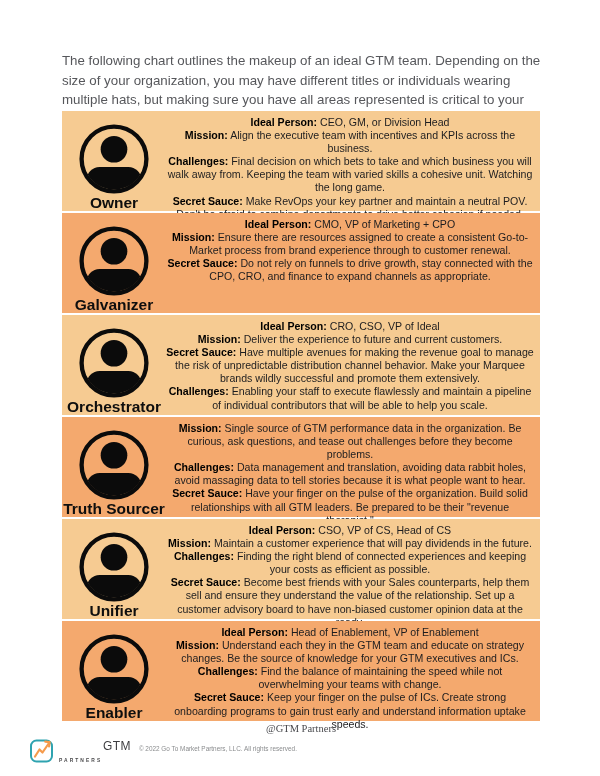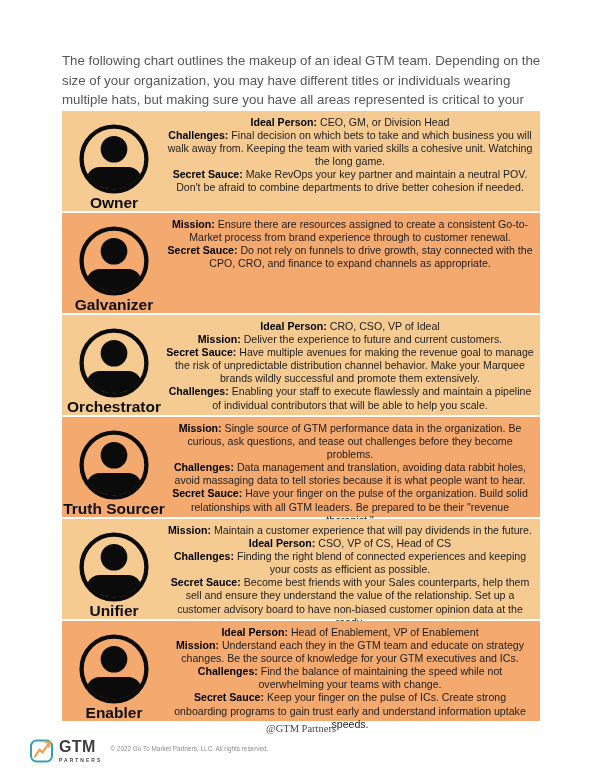--- a/index.html
+++ b/index.html
@@ -33,21 +33,21 @@
     font-size:10.6px;line-height:13.1px;color:var(--text-dark,#1D1D1F);
   }
   .text-col p{margin:0;text-align:center;}
   .text-col b{color:#000;}
   .credit{
     position:absolute;left:62px;top:723px;width:478px;text-align:center;
     font-size:10.5px;color:#48494D;font-family:Liberation Serif, serif;
   }
   .footer{position:absolute;left:29px;top:736px;display:flex;align-items:flex-start;}
   .logo-text{display:flex;flex-direction:column;margin-left:3px;}
-  .logo-gtm{font-weight:bold;font-size:16px;line-height:21px;color:#3E3E41;letter-spacing:0.4px;}
+  .logo-gtm{font-weight:normal;font-size:12px;line-height:21px;color:#3E3E41;letter-spacing:0.4px;margin-left:44px;}
   .logo-sub{font-size:4.9px;letter-spacing:2.1px;color:#4A4A4C;font-weight:bold;margin-top:1px;}
   .copyright{font-size:6.4px;color:#8A8C8E;margin-left:8px;margin-top:9px;}
 </style>
 </head>
 <body>
 
 <div class="intro">The following chart outlines the makeup of an ideal GTM team. Depending on the size of your organization, you may have different titles or individuals wearing multiple hats, but making sure you have all areas represented is critical to your GTM success.</div>
 
 <div class="table">
 
@@ -62,20 +62,21 @@
         <circle cx="50" cy="50" r="45" fill="none" stroke="#0b0b0b" stroke-width="6"></circle>
         <g clip-path="url(#clip0)">
           <circle cx="50" cy="36.5" r="18.5" fill="#0b0b0b"></circle>
           <rect x="12" y="61" width="76" height="46" rx="18" fill="#0b0b0b"></rect>
         </g>
       </svg>
       <div class="role-label">Owner</div>
     </div>
     <div class="text-col">
       <p><b>Ideal Person:</b> <span>CEO, GM, or Division Head</span></p>
+      <p><b>Mission:</b> <span>Align the executive team with incentives and KPIs across the business.</span></p>
       <p><b>Challenges:</b> <span>Final decision on which bets to take and which business you will walk away from. Keeping the team with varied skills a cohesive unit. Watching the long game.</span></p>
       <p><b>Secret Sauce:</b> <span>Make RevOps your key partner and maintain a neutral POV. Don't be afraid to combine departments to drive better cohesion if needed.</span></p>
     </div>
   </section>
 
   <section class="row">
     <div class="icon-col">
       <svg class="person-svg" width="78" height="78" viewBox="0 0 100 100">
         <defs>
             <clipPath id="clip1">
@@ -84,20 +85,21 @@
           </defs>
         <circle cx="50" cy="50" r="45" fill="none" stroke="#0b0b0b" stroke-width="6"></circle>
         <g clip-path="url(#clip1)">
           <circle cx="50" cy="36.5" r="18.5" fill="#0b0b0b"></circle>
           <rect x="12" y="61" width="76" height="46" rx="18" fill="#0b0b0b"></rect>
         </g>
       </svg>
       <div class="role-label">Galvanizer</div>
     </div>
     <div class="text-col">
+      <p><b>Ideal Person:</b> <span>CMO, VP of Marketing + CPO</span></p>
       <p><b>Mission:</b> <span>Ensure there are resources assigned to create a consistent Go-to-Market process from brand experience through to customer renewal.</span></p>
       <p><b>Secret Sauce:</b> <span>Do not rely on funnels to drive growth, stay connected with the CPO, CRO, and finance to expand channels as appropriate.</span></p>
     </div>
   </section>
 
   <section class="row">
     <div class="icon-col">
       <svg class="person-svg" width="78" height="78" viewBox="0 0 100 100">
         <defs>
             <clipPath id="clip2">
@@ -153,22 +155,22 @@
           </defs>
         <circle cx="50" cy="50" r="45" fill="none" stroke="#0b0b0b" stroke-width="6"></circle>
         <g clip-path="url(#clip4)">
           <circle cx="50" cy="36.5" r="18.5" fill="#0b0b0b"></circle>
           <rect x="12" y="61" width="76" height="46" rx="18" fill="#0b0b0b"></rect>
         </g>
       </svg>
       <div class="role-label">Unifier</div>
     </div>
     <div class="text-col">
+      <p><b>Ideal Person:</b> <span>CSO, VP of CS, Head of CS</span></p>
       <p><b>Mission:</b> <span>Maintain a customer experience that will pay dividends in the future.</span></p>
-      <p><b>Ideal Person:</b> <span>CSO, VP of CS, Head of CS</span></p>
       <p><b>Challenges:</b> <span>Finding the right blend of connected experiences and keeping your costs as efficient as possible.</span></p>
       <p><b>Secret Sauce:</b> <span>Become best friends with your Sales counterparts, help them sell and ensure they understand the value of the relationship. Set up a customer advisory board to have non-biased customer opinion data at the ready.</span></p>
     </div>
   </section>
 
   <section class="row">
     <div class="icon-col">
       <svg class="person-svg" width="78" height="78" viewBox="0 0 100 100">
         <defs>
             <clipPath id="clip5">

